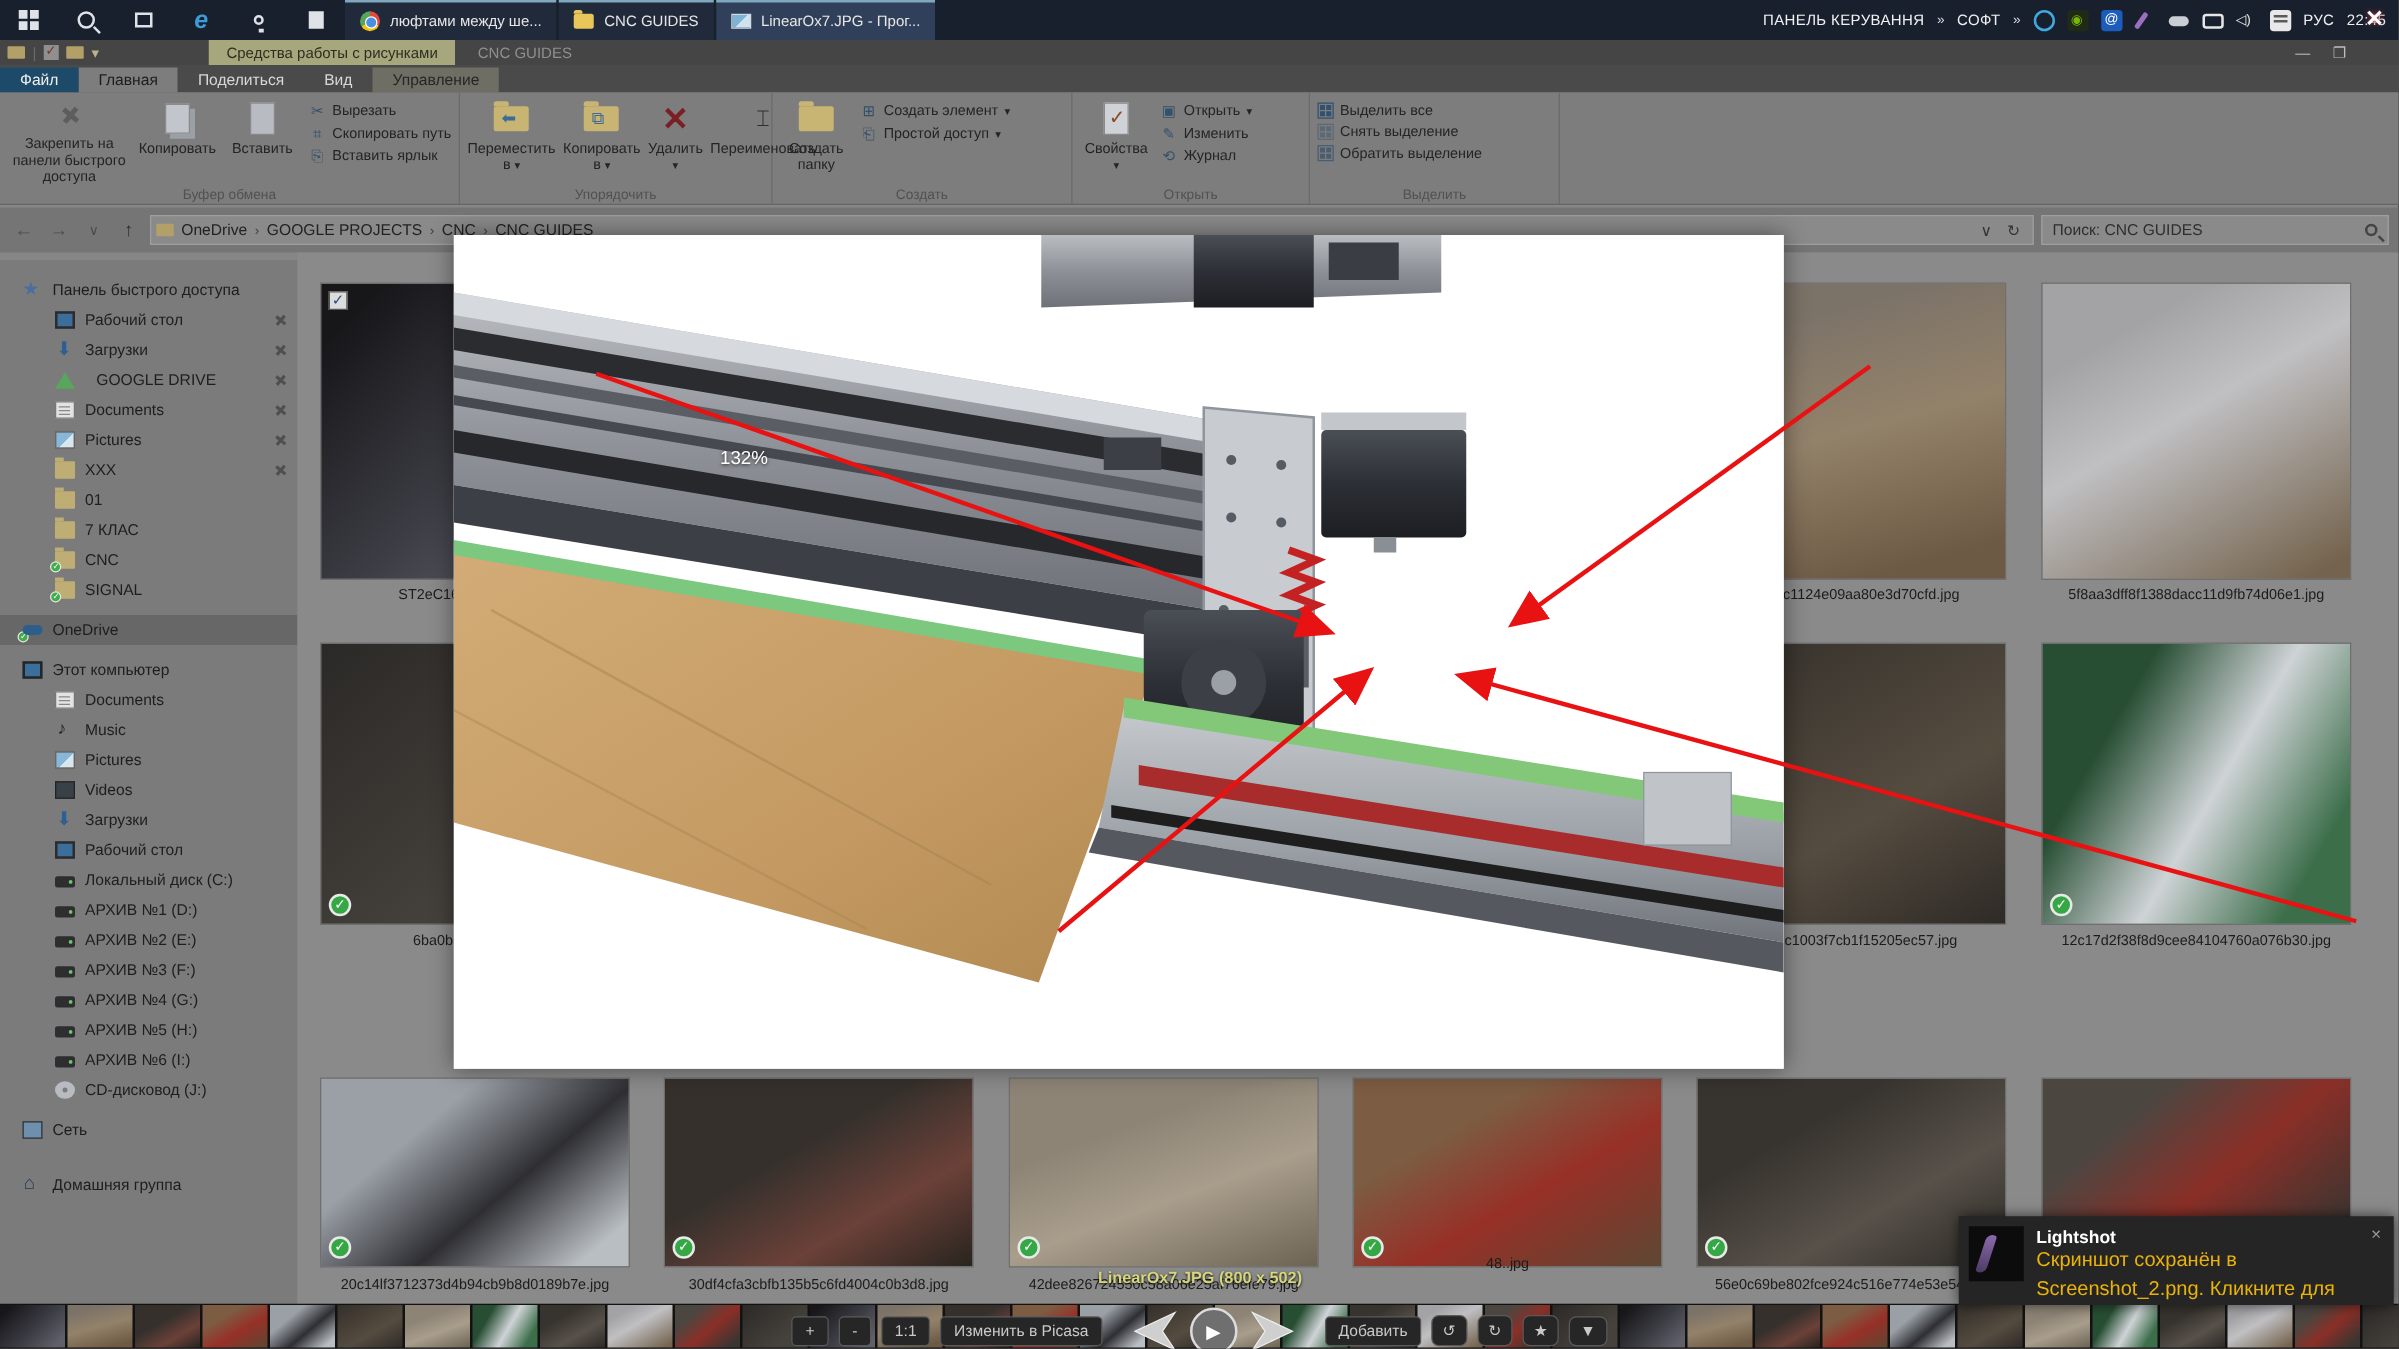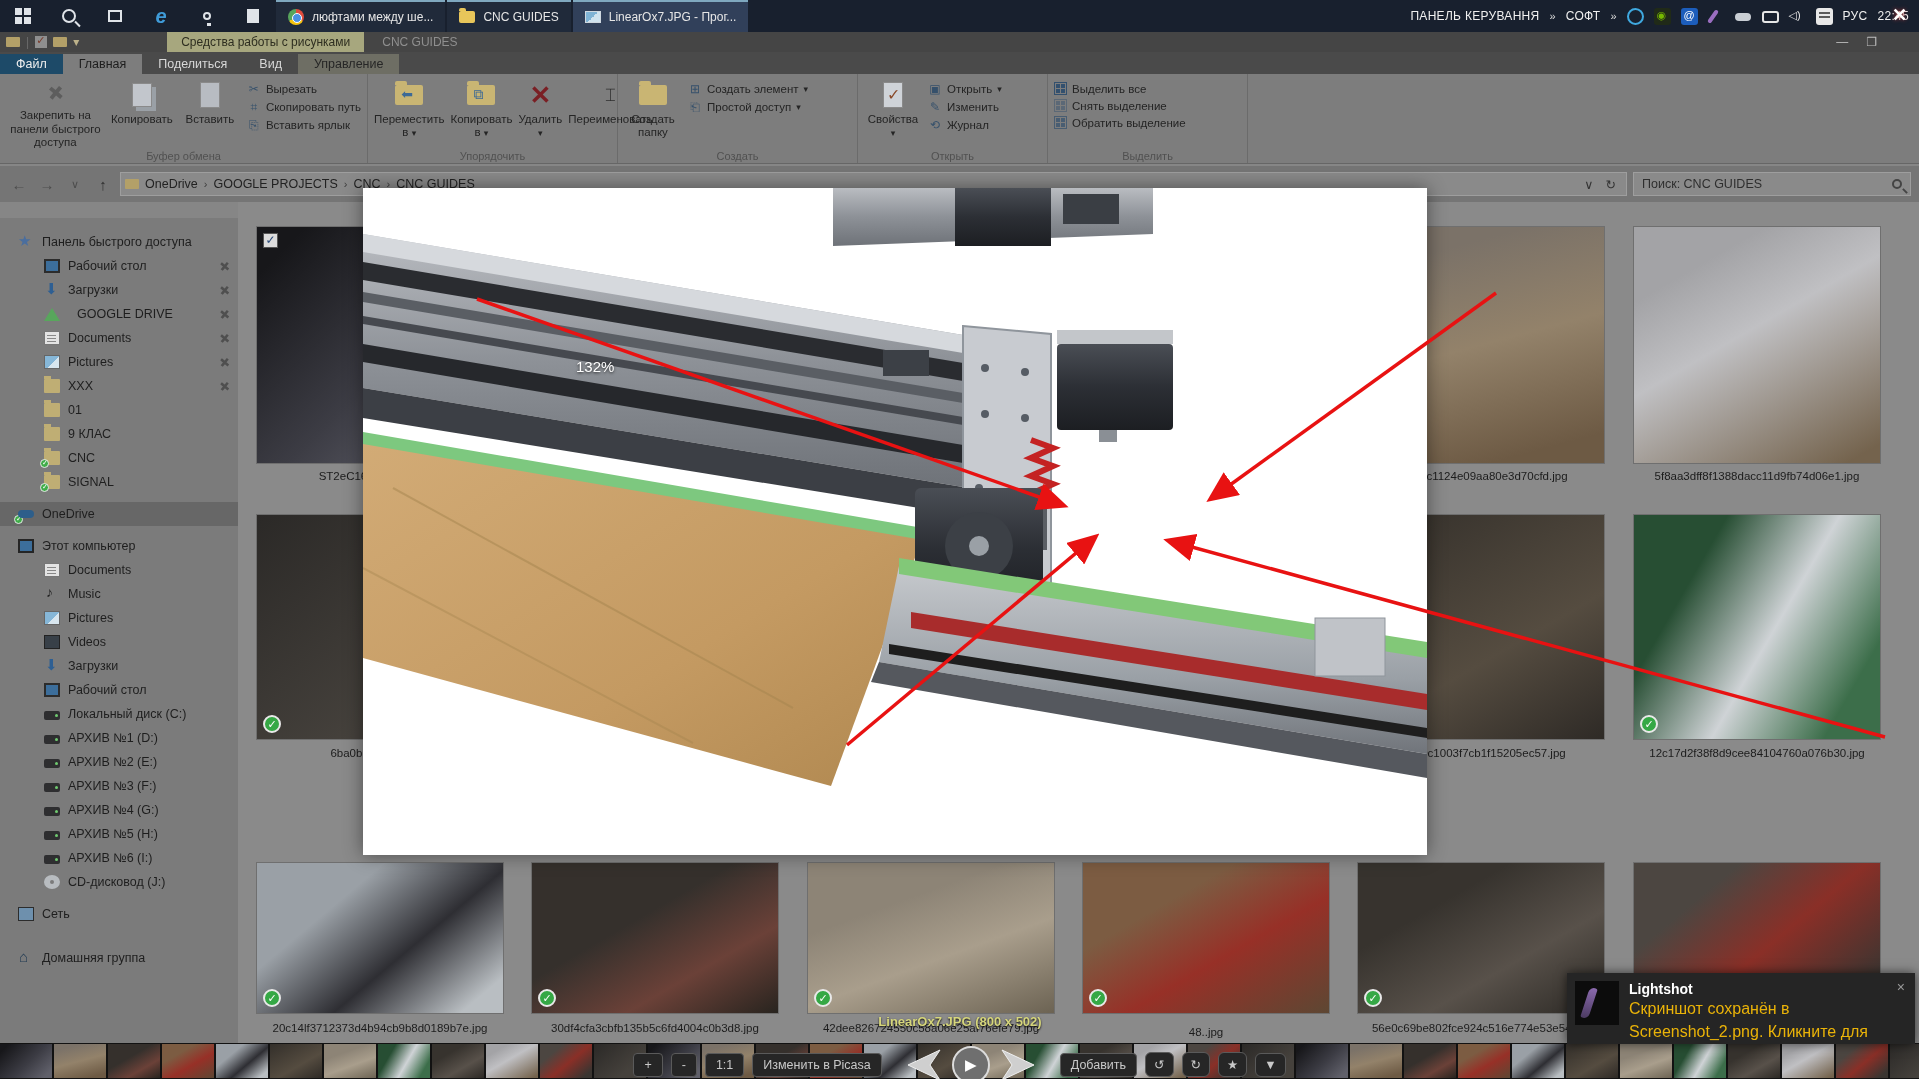--- a/index.html
+++ b/index.html
@@ -86,21 +86,21 @@
   .nav-ic.up { color:#2f2f2f; }
   #addr-field { flex:1; height:24px; background:#8a8a8a; border:1px solid #9e9e9e; display:flex; align-items:center; font-size:12.5px; color:#222; padding:0 4px; }
   .crumb { padding:0 6px; white-space:nowrap; }
   .crumb-sep { color:#3c3c3c; font-size:11px; }
   #addr-field .endicons { margin-left:auto; display:flex; gap:12px; color:#333; padding-right:6px; }
   #search-field { width:278px; height:24px; background:#8a8a8a; border:1px solid #9e9e9e; display:flex; align-items:center; font-size:12.5px; color:#2e2e2e; padding:0 8px; }
   .mag { margin-left:auto; width:10px; height:10px; border:2px solid #444; border-radius:50%; position:relative; }
   .mag:after { content:""; position:absolute; left:8px; top:9px; width:6px; height:2px; background:#444; transform:rotate(45deg); }
 
   
-  #sidebar { position:absolute; left:0; top:218px; width:238px; height:841px; background:#7b7b7b; overflow:hidden; font-size:12.5px; color:#1e1e1e; padding-top:12px; }
+  #sidebar { position:absolute; left:0; top:208px; width:238px; height:841px; background:#7b7b7b; overflow:hidden; font-size:12.5px; color:#1e1e1e; padding-top:12px; }
   #sidebar-scroll { position:absolute; right:1px; top:202px; width:7px; height:841px; background:#6f6f6f; }
   #sidebar-scroll .thumb { position:absolute; left:1px; top:6px; width:5px; height:260px; background:#8f8f8f; border-radius:3px; }
   .side-item { height:24px; display:flex; align-items:center; gap:8px; padding-right:8px; position:relative; }
   .side-item.sel { background:#676767; }
   .side-item .pin { margin-left:auto; color:#4f4f4f; font-size:13px; transform:rotate(40deg); }
   .si-ico { width:16px; height:14px; flex:0 0 16px; position:relative; }
   .i-folder { background:#bfae74; border-radius:1px; } .i-folder:before { content:""; position:absolute; top:-3px; left:0; width:7px; height:3px; background:#bfae74; }
   .i-desktop { background:#3c6e9b; border:2px solid #2c2c2c; }
   .i-downloads:after { content:"⬇"; color:#2e5f93; font-size:15px; position:absolute; top:-3px; left:1px; }
   .i-gdrive { width:0; height:0; border-left:8px solid transparent; border-right:8px solid transparent; border-bottom:13px solid #58a65c; filter:hue-rotate(0); }
@@ -442,21 +442,21 @@
         <span class="si-ico i-folder"></span>
         <span>XXX</span>
         <span class="pin">✚</span>
       </div>
       <div class="side-item" style="padding-left: 44px; align-items: center;">
         <span class="si-ico i-folder"></span>
         <span>01</span>
       </div>
       <div class="side-item" style="padding-left: 44px;">
         <span class="si-ico i-folder"></span>
-        <span>9 КЛАС</span>
+        <span>7 КЛАС</span>
       </div>
       <div class="side-item" style="padding-left: 44px;">
         <span class="si-ico i-folder">
           <span class="sync-badge"></span>
         </span>
         <span>CNC</span>
       </div>
       <div class="side-item" style="padding-left: 44px;">
         <span class="si-ico i-folder">
           <span class="sync-badge"></span>
@@ -612,21 +612,21 @@
       <div class="thumb-cell" style="left: 569px; top: 660px;">
         <div class="thumb-img pal-table-frame" style="height: 152px;">
           <div class="check-badge">✓</div>
         </div>
         <div class="thumb-name" style="top: 160px;">42dee826724550c58a06e25af76efe79.jpg</div>
       </div>
       <div class="thumb-cell" style="left: 844px; top: 660px;">
         <div class="thumb-img pal-red-gantry" style="height: 152px;">
           <div class="check-badge">✓</div>
         </div>
-        <div class="thumb-name" style="top: 164px;">48..jpg</div>
+        <div class="thumb-name" style="top: 143px;">48..jpg</div>
       </div>
       <div class="thumb-cell" style="left: 1119px; top: 660px;">
         <div class="thumb-img pal-workshop-dim" style="height: 152px;">
           <div class="check-badge">✓</div>
         </div>
         <div class="thumb-name" style="top: 160px;">56e0c69be802fce924c516e774e53e54.jpg</div>
       </div>
       <div class="thumb-cell" style="left: 1395px; top: 660px;">
         <div class="thumb-img pal-plasma-render" style="height: 152px;">
           <div class="check-badge">✓</div>

